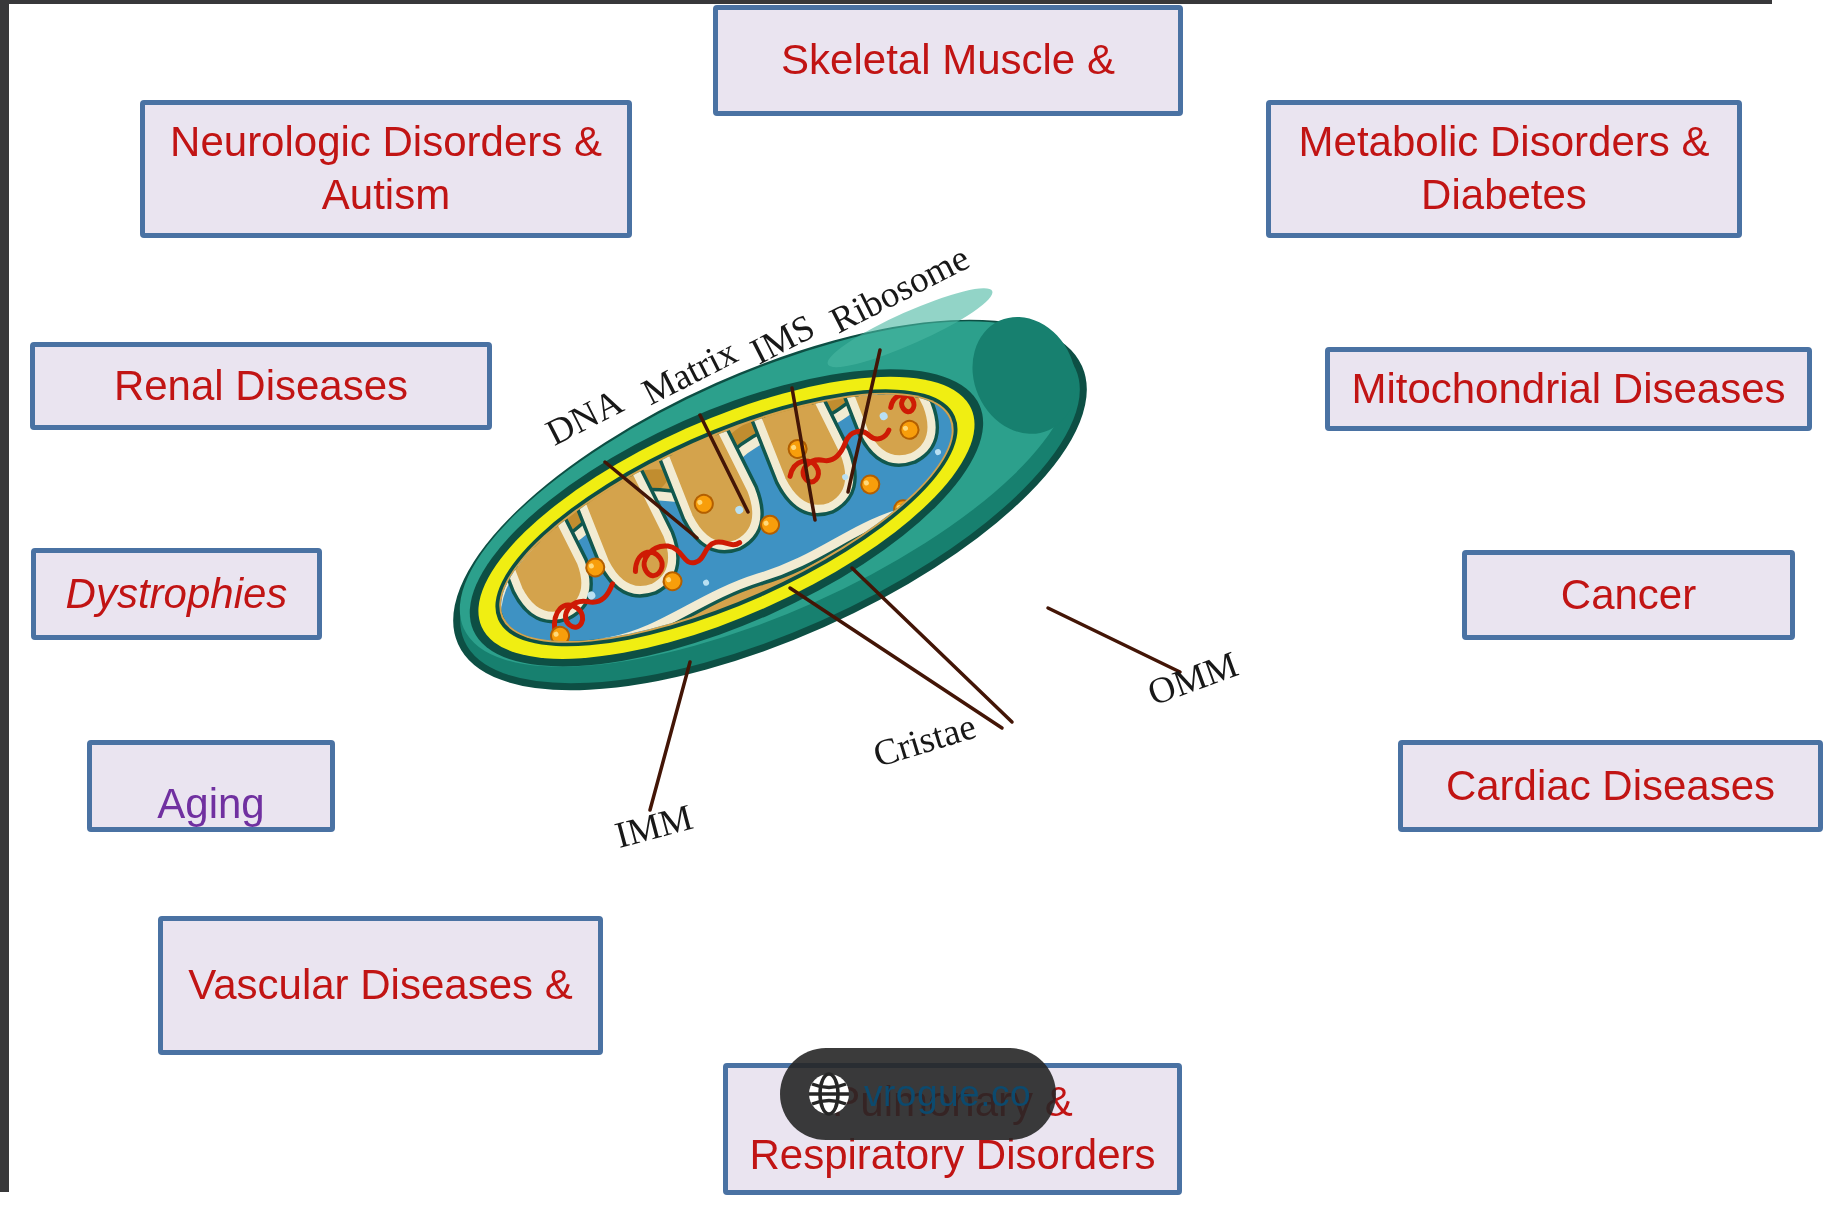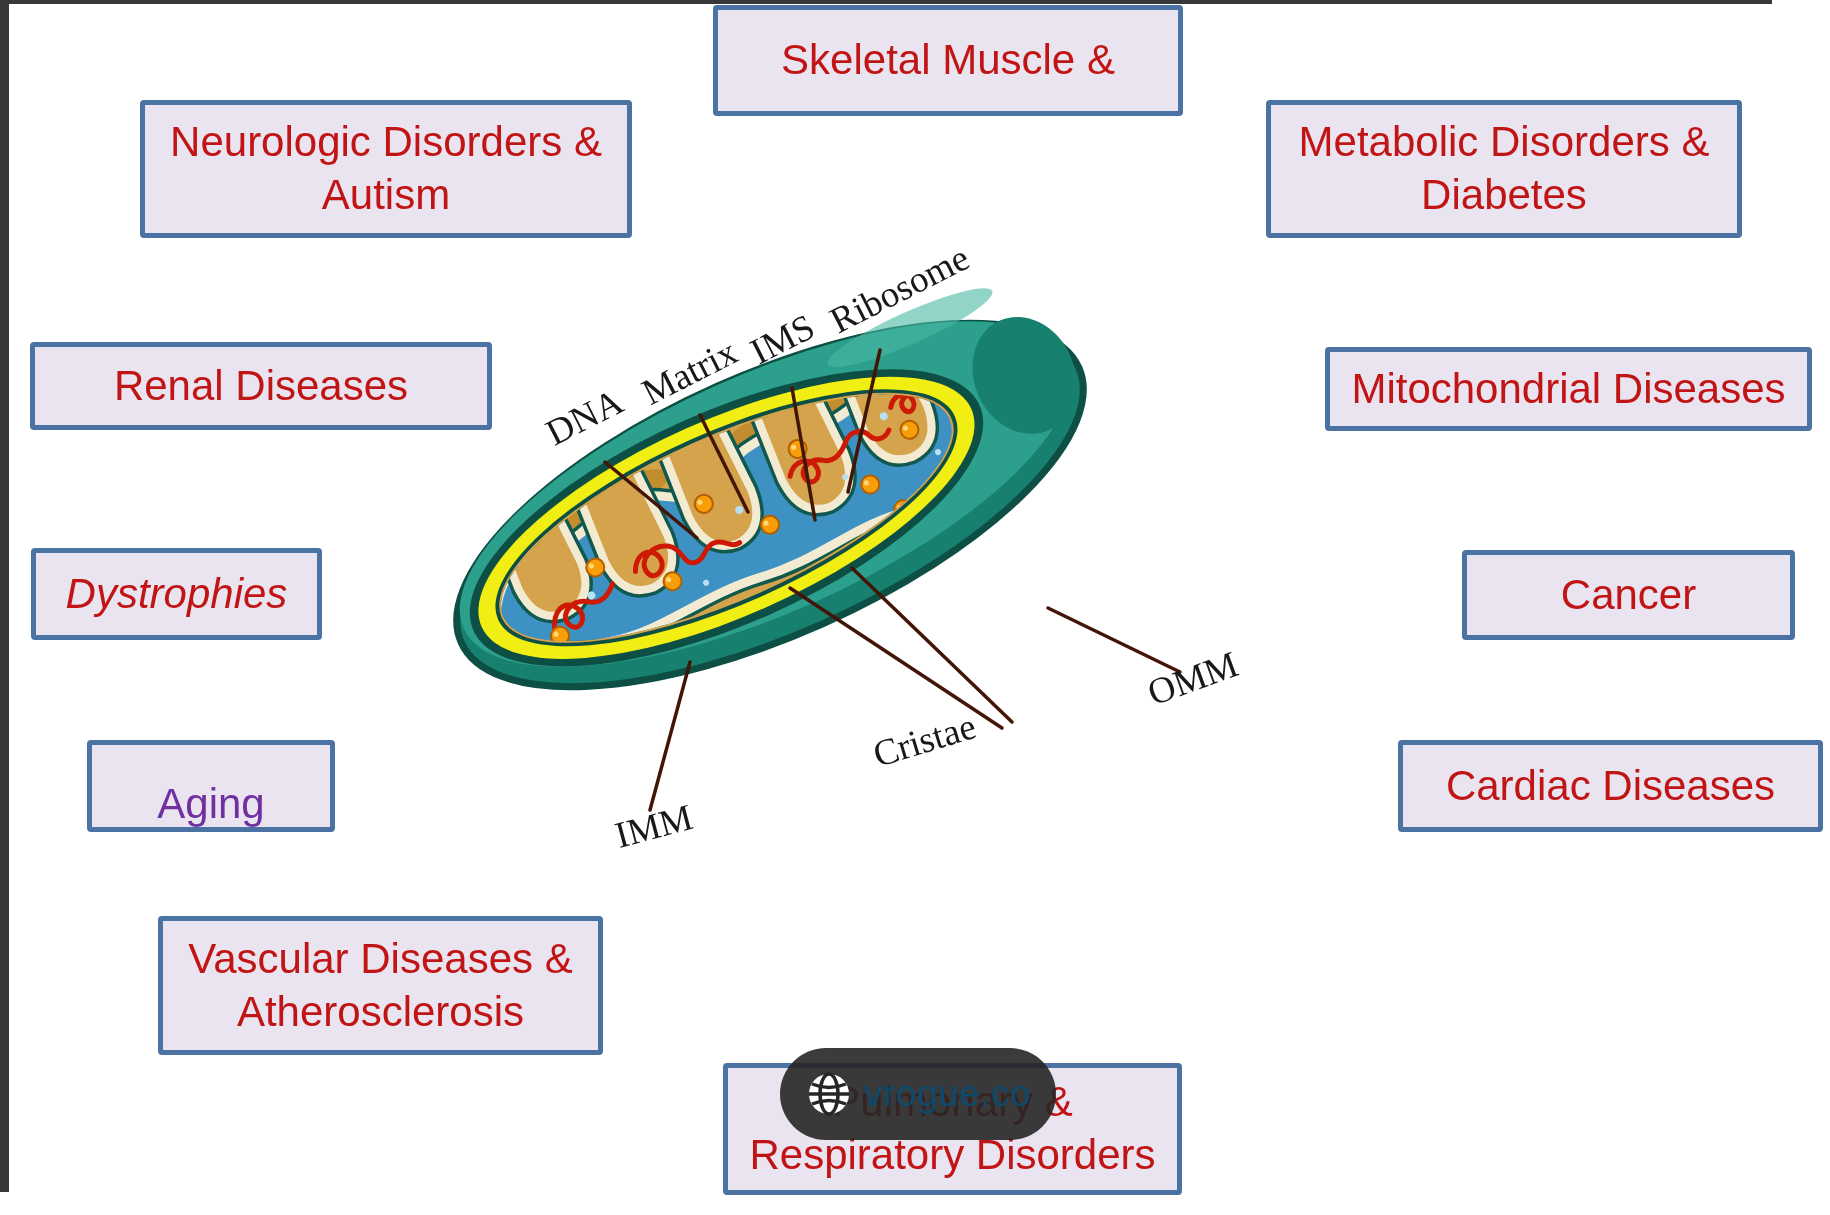--- a/index.html
+++ b/index.html
@@ -51,21 +51,20 @@
     <span>Cancer</span>
   </div>
   <div class="dbox" style="left:87px;top:740px;width:248px;height:92px;">
     <span class="purple">Aging</span>
   </div>
   <div class="dbox" style="left:1378px;top:740px;width:425px;height:92px;margin-left:20px;">
     <span>Cardiac Diseases</span>
   </div>
   <div class="dbox" style="left:158px;top:916px;width:445px;height:139px;">
     <span>Vascular Diseases &amp;</span>
-    <span>Atherosclerosis</span>
   </div>
   <div class="dbox" style="left:713px;top:1063px;width:459px;height:132px;margin-left:10px;">
     <span>Pulmonary &amp;</span>
     <span>Respiratory Disorders</span>
   </div>
 
   <svg style="position:absolute;left:415px;top:235px;" width="860" height="660" viewBox="0 0 860 660">
     <g transform="translate(355 270) rotate(-24)">
       <ellipse cx="0" cy="0" rx="338" ry="130" fill="#17806f" stroke="#0d4f44" stroke-width="7"></ellipse>
       <ellipse cx="0" cy="-12" rx="330" ry="119" fill="#2ca08c"></ellipse>

